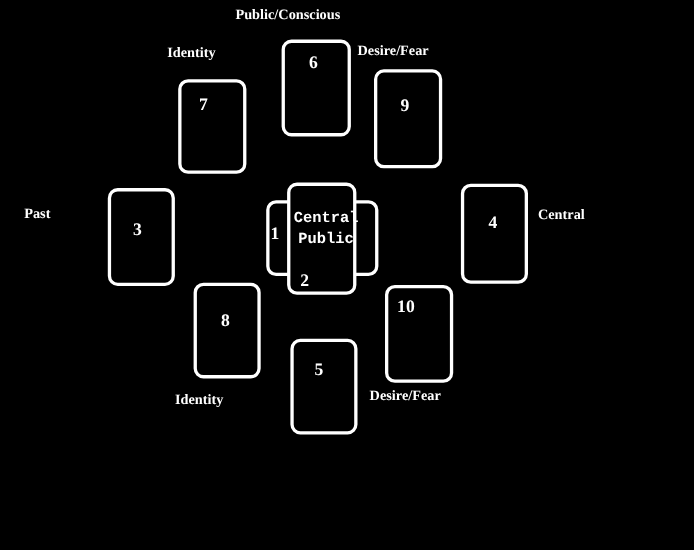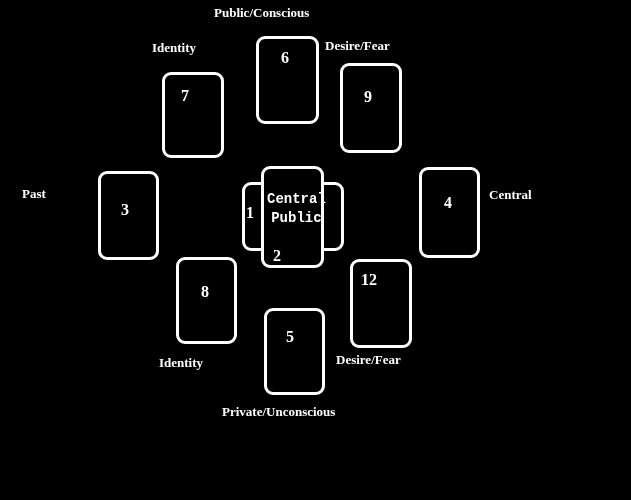--- a/index.html
+++ b/index.html
@@ -63,42 +63,41 @@
   <div class="axis-label" style="left:325px; top:39px;">Desire/Fear</div>
 
   <div class="axis-label" style="left:22px; top:187px;">Past</div>
 
   <div class="axis-label" style="left:489px; top:188px;">Central</div>
 
   <div class="axis-label" style="left:159px; top:356px;">Identity</div>
 
   <div class="axis-label" style="left:336px; top:353px;">Desire/Fear</div>
 
-  <div class="axis-label" style="left:222px; top:405px;">Private/Unconscious</div>
 
   <div class="card" style="left:256px; top:36px; width:63px; height:88px;"></div>
   <div class="card-number" style="left:281px; top:50px;">6</div>
 
   <div class="card" style="left:162px; top:72px; width:62px; height:86px;"></div>
   <div class="card-number" style="left:181px; top:88px;">7</div>
 
   <div class="card" style="left:340px; top:63px; width:62px; height:90px;"></div>
   <div class="card-number" style="left:364px; top:89px;">9</div>
 
   <div class="card" style="left:98px; top:171px; width:61px; height:89px;"></div>
   <div class="card-number" style="left:121px; top:202px;">3</div>
 
   <div class="card" style="left:419px; top:167px; width:61px; height:91px;"></div>
   <div class="card-number" style="left:444px; top:195px;">4</div>
 
   <div class="card" style="left:176px; top:257px; width:61px; height:87px;"></div>
   <div class="card-number" style="left:201px; top:284px;">8</div>
 
   <div class="card" style="left:350px; top:259px; width:62px; height:89px;"></div>
-  <div class="card-number" style="left:361px; top:272px;">12</div>
+  <div class="card-number" style="left:361px; top:272px;">10</div>
 
   <div class="card" style="left:264px; top:308px; width:61px; height:87px;"></div>
   <div class="card-number" style="left:286px; top:329px;">5</div>
 
   <div class="card" style="left:242px; top:182px; width:102px; height:69px;"></div>
   <div class="card-number" style="left:246px; top:205px;">1</div>
 
   <div class="card" style="left:261px; top:166px; width:63px; height:102px;"></div>
   <div class="center-caption" style="left:267px; top:190px;">
     <div>Central</div>

